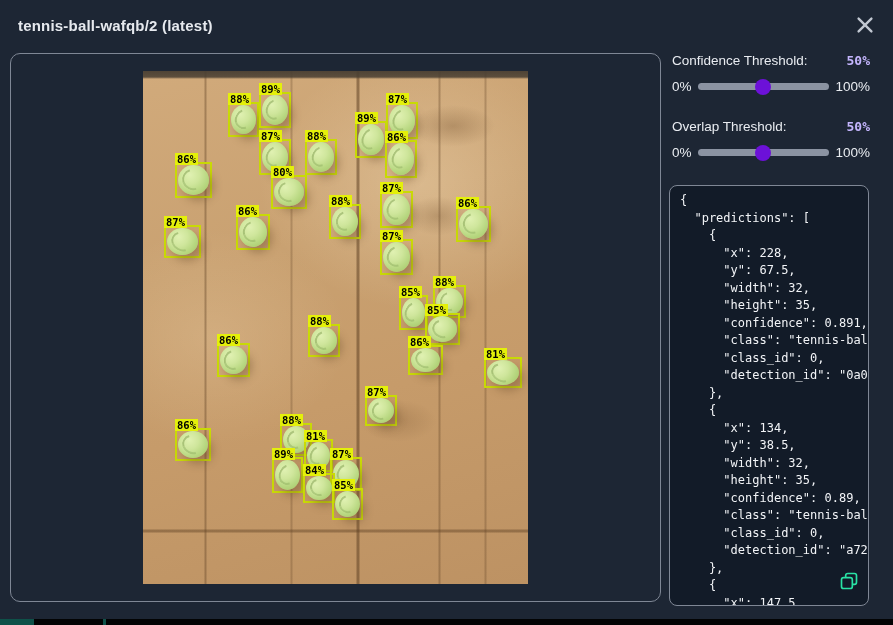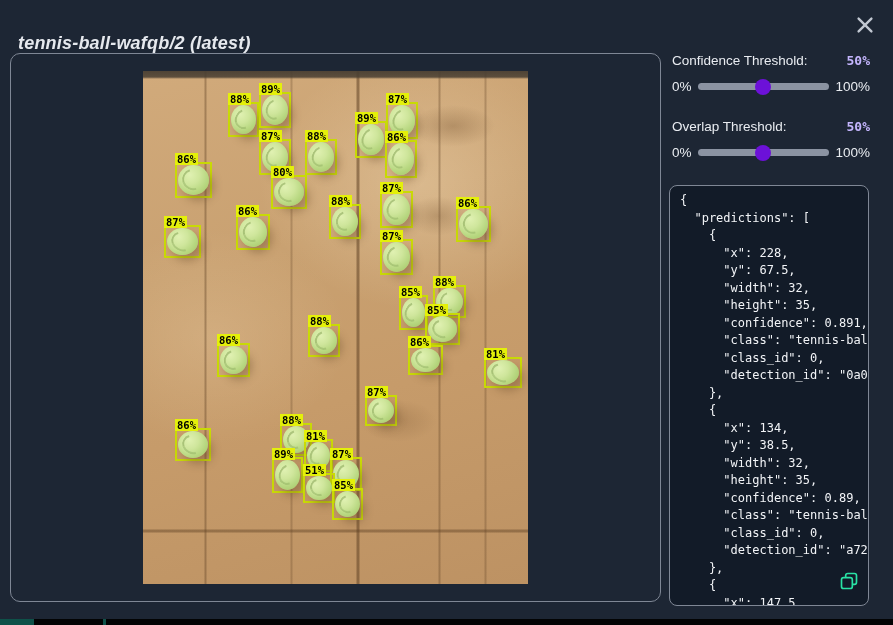--- a/index.html
+++ b/index.html
@@ -5,22 +5,22 @@
   * { box-sizing: border-box; }
   html,body { margin:0; padding:0; }
   body {
     width:893px; height:625px; position:relative; overflow:hidden;
     background:#1d2634; color:#e9ecf1;
     font-family:"Liberation Sans", sans-serif;
   }
 
   
   .modal-title {
-    position:absolute; left:18px; top:33px;
-    font-size:18px; font-weight:bold; letter-spacing:.2px; color:#e6e9ee;font-style:italic;
+    position:absolute; left:18px; top:17px;
+    font-size:15px; font-weight:bold; letter-spacing:.2px; color:#e6e9ee;
   }
   .close-btn {
     position:absolute; right:16px; top:13px; width:24px; height:24px;
     cursor:pointer; display:flex; align-items:center; justify-content:center;
   }
 
   
   .left-panel {
     position:absolute; left:10px; top:53px; width:651px; height:549px;
     border:1px solid #7f8795; border-radius:10px;
@@ -289,21 +289,21 @@
       <div class="det-box" style="left: 187px; top: 386px; width: 32px; height: 34px;">
         <div class="ball">
           <div class="seam"></div>
         </div>
         <span class="det-label">87%</span>
       </div>
       <div class="det-box" style="left: 160px; top: 402px; width: 32px; height: 30px;">
         <div class="ball">
           <div class="seam"></div>
         </div>
-        <span class="det-label">51%</span>
+        <span class="det-label">84%</span>
       </div>
       <div class="det-box" style="left: 189px; top: 417px; width: 31px; height: 32px;">
         <div class="ball">
           <div class="seam"></div>
         </div>
         <span class="det-label">85%</span>
       </div>
     </div>
 </div>
 

